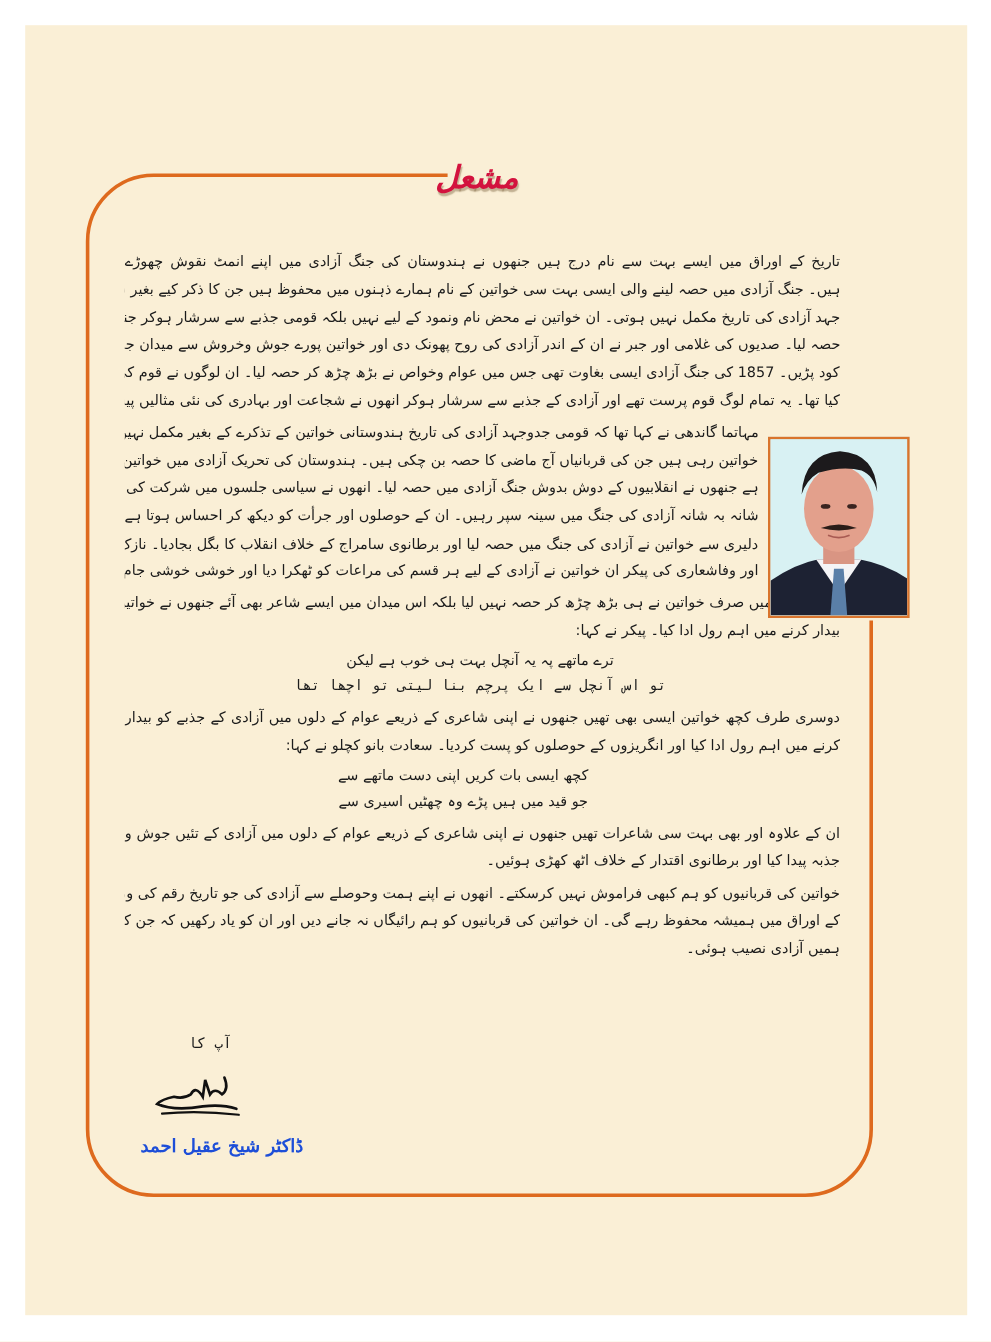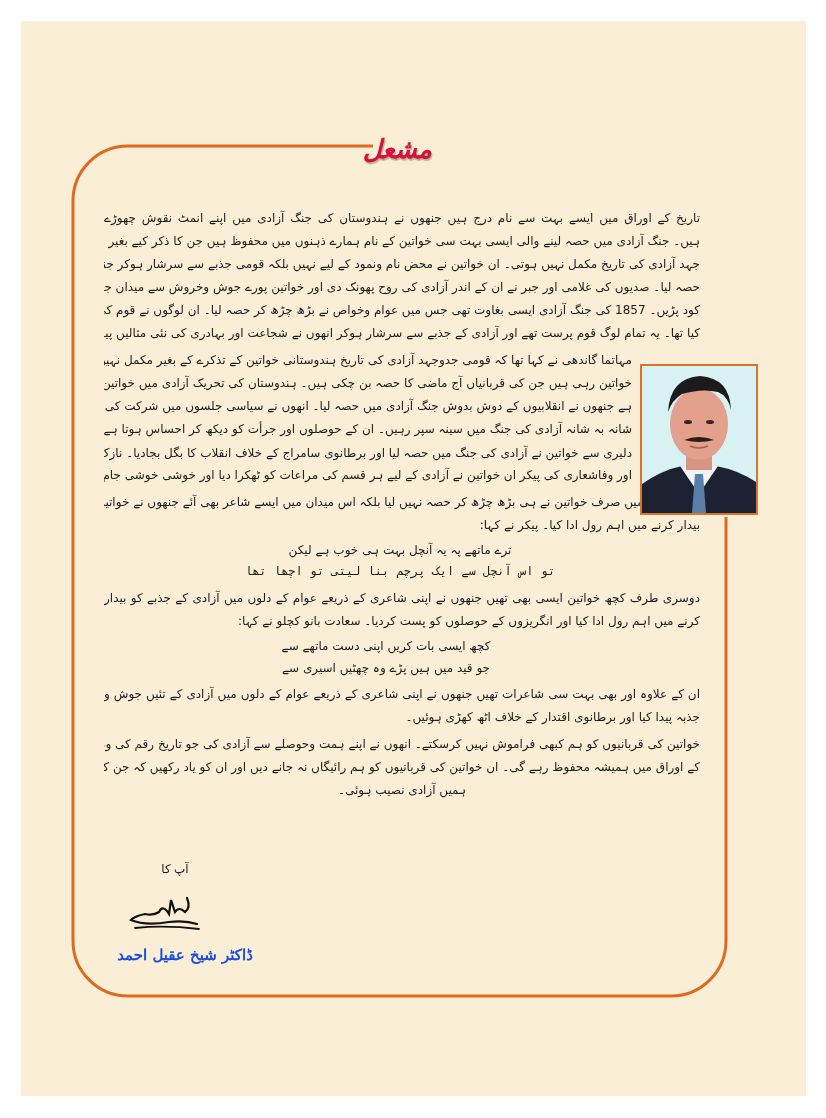--- a/index.html
+++ b/index.html
@@ -25,21 +25,21 @@
   }
   .verse { text-align: center; }
   .photo {
     position: absolute; left: 640px; top: 364px; width: 118px; height: 151px;
     border: 2px solid #d9742c; box-sizing: border-box; overflow: hidden;
     background: #d6f0f2;
   }
   .closing {
     position: absolute; left: 150px; top: 862px; width: 50px; height: 20px;
     direction: rtl; text-align: center; font-size: 12px; color: #1b1b1b;
-    font-family: Liberation Sans, sans-serif;
+    font-family: Liberation Mono, monospace;
   }
   .signature {
     position: absolute; left: 125px; top: 892px; width: 80px; height: 40px;
   }
   .sig-name {
     position: absolute; left: 110px; top: 942px; width: 150px; height: 26px;
     direction: rtl; text-align: center; font-size: 15px; font-weight: bold; color: #1d4ed8;
     font-family: "DejaVu Serif", serif; line-height: 26px;
   }
 </style>
@@ -79,21 +79,21 @@
   <div class="line" style="top:611px; right:126px; width:596px; text-align:right;">کرنے میں اہم رول ادا کیا اور انگریزوں کے حوصلوں کو پست کردیا۔ سعادت بانو کچلو نے کہا:</div>
 
   <div class="line verse" style="top:636px; right:240px; width:400px;">کچھ ایسی بات کریں اپنی دست ماتھے سے</div>
   <div class="line verse" style="top:658px; right:240px; width:400px;">جو قید میں ہیں پڑے وہ چھٹیں اسیری سے</div>
 
   <div class="line" style="top:684px; right:126px; width:596px; text-align:justify; text-align-last:justify;">ان کے علاوہ اور بھی بہت سی شاعرات تھیں جنھوں نے اپنی شاعری کے ذریعے عوام کے دلوں میں آزادی کے تئیں جوش و</div>
   <div class="line" style="top:707px; right:126px; width:596px; text-align:right;">جذبہ پیدا کیا اور برطانوی اقتدار کے خلاف اٹھ کھڑی ہوئیں۔</div>
 
   <div class="line" style="top:734px; right:126px; width:596px; text-align:justify; text-align-last:justify;">خواتین کی قربانیوں کو ہم کبھی فراموش نہیں کرسکتے۔ انھوں نے اپنے ہمت وحوصلے سے آزادی کی جو تاریخ رقم کی وہ تاریخ</div>
   <div class="line" style="top:757px; right:126px; width:596px; text-align:justify; text-align-last:justify;">کے اوراق میں ہمیشہ محفوظ رہے گی۔ ان خواتین کی قربانیوں کو ہم رائیگاں نہ جانے دیں اور ان کو یاد رکھیں کہ جن کی قربانیوں کے عوض</div>
-  <div class="line" style="top:780px; right:126px; width:596px; text-align:center;">ہمیں آزادی نصیب ہوئی۔</div>
+  <div class="line" style="top:780px; right:126px; width:596px; text-align:right;">ہمیں آزادی نصیب ہوئی۔</div>
 </div>
 
 <div class="photo" title="portrait of Dr. Shaikh Aqeel Ahmad">
   <svg width="114" height="147" viewBox="0 0 114 147">
     <rect width="114" height="147" fill="#d8f1f3"></rect>
 
     <path d="M0 147 L0 118 Q20 104 40 100 L74 100 Q96 104 114 116 L114 147 Z" fill="#1d2233"></path>
 
     <path d="M38 100 L57 128 L76 100 Z" fill="#f4f4f6"></path>
 

